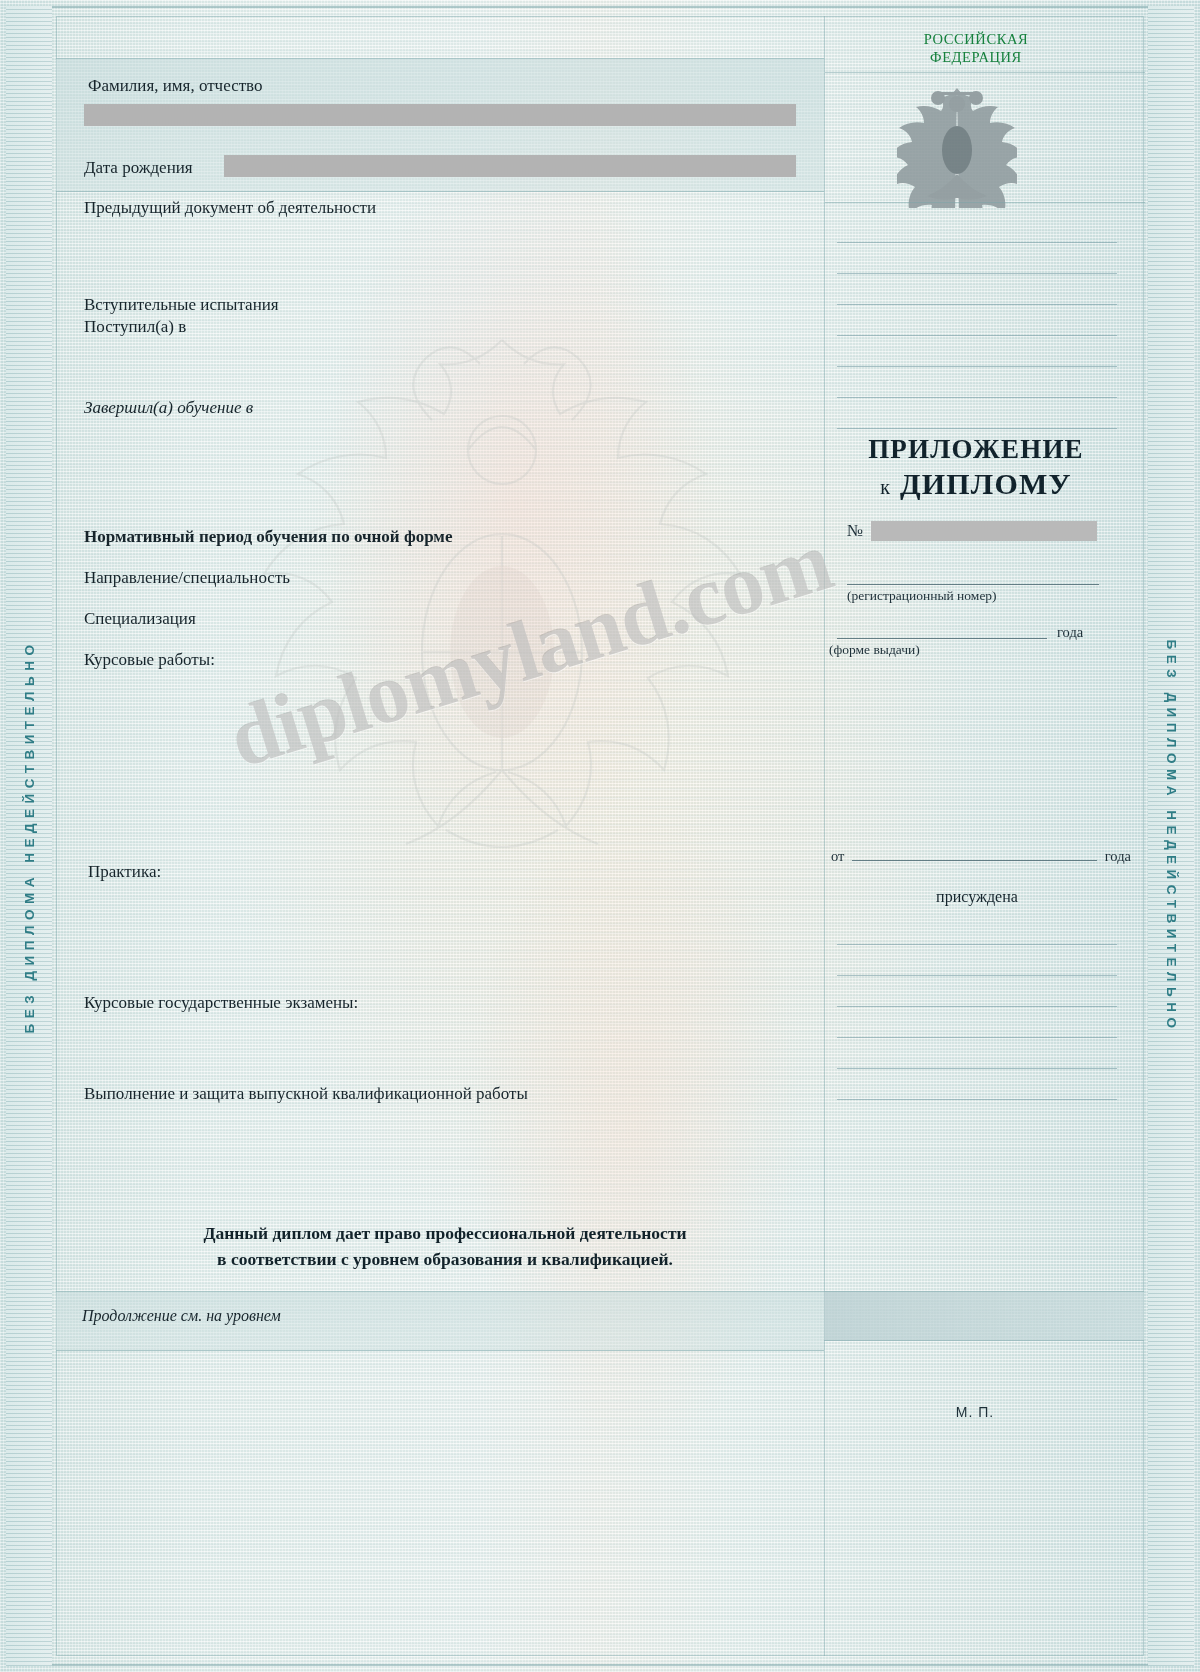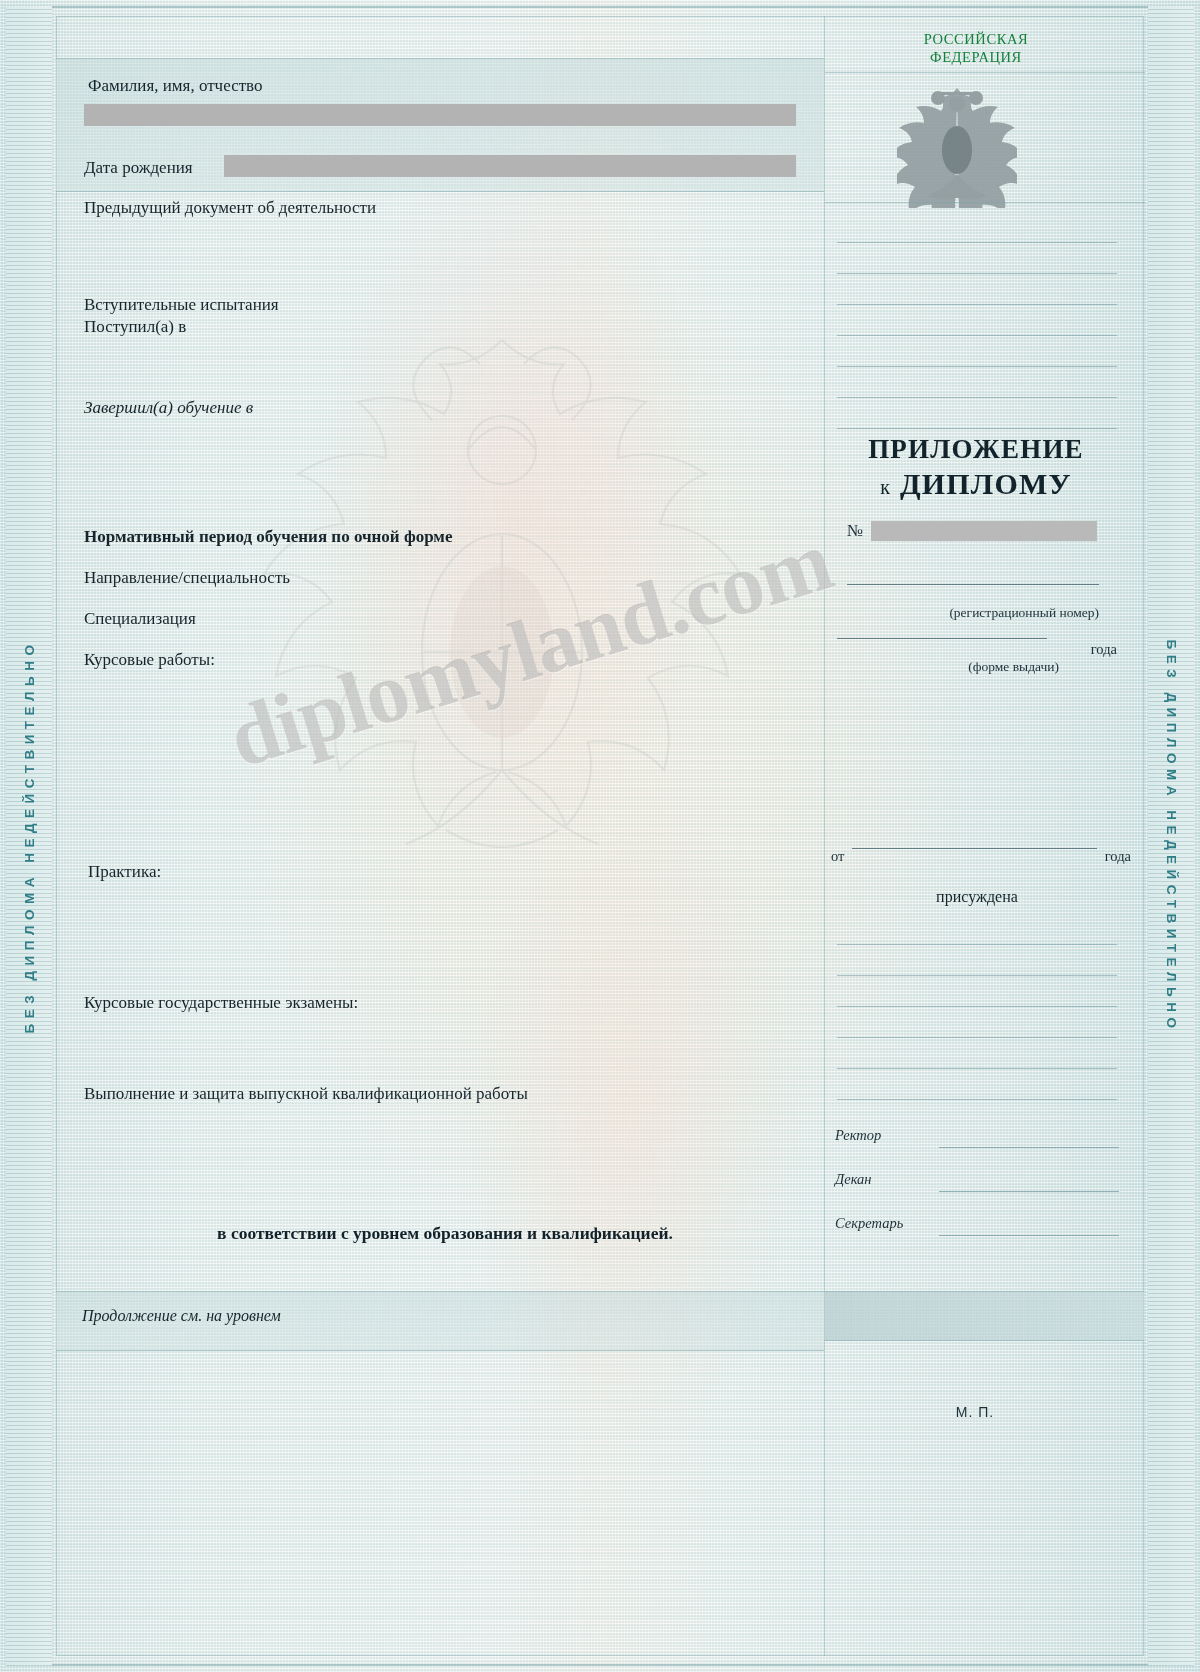--- a/index.html
+++ b/index.html
@@ -193,22 +193,21 @@
     background: #c9c9c9;
     height: 20px;
     flex: 1;
   }
   .redact-dark { background: #b9b9b9; }
 
   .underline-cap {
     position: absolute;
     font-size: 13.5px;
     color: #1d2f38;
-    text-align: right;
-    margin-top: 17px;
+    text-align: left;
   }
 
   .inline-line {
     position: absolute;
     border-bottom: 1px solid rgba(70,100,110,0.8);
   }
 
   .reshenie {
     position: absolute;
     left: 0; right: 16px;
@@ -221,21 +220,21 @@
   }
 
   .ot-row {
     position: absolute;
     left: 6px;
     top: 832px;
     width: 300px;
     font-size: 14.5px;
     color: #1d2f38;
     display: flex;
-    align-items: flex-start;
+    align-items: flex-end;
   }
   .ot-row .dash {
     flex: 1;
     border-bottom: 1px solid rgba(70,100,110,0.8);
     margin: 0 8px 4px 8px;
   }
 
   .prisuzhdena {
     position: absolute;
     left: 0; right: 16px;
@@ -442,20 +441,21 @@
     <div class="fld bodyfld" style="left:28px; top:593px;">Специализация</div>
     <div class="fld bodyfld" style="left:28px; top:634px;">Курсовые работы:</div>
 
     <div class="fld bodyfld" style="left:32px; top:846px;">Практика:</div>
 
     <div class="fld bodyfld" style="left:28px; top:977px;">Курсовые государственные экзамены:</div>
 
     <div class="fld bodyfld" style="left:28px; top:1068px;">Выполнение и защита выпускной квалификационной работы</div>
 
     <div class="rights">
+      <div>Данный диплом дает право профессиональной деятельности</div>
       <div>в соответствии с уровнем образования и квалификацией.</div>
     </div>
 
     <div class="cont-band"></div>
     <div class="cont-text">Продолжение см. на уровнем</div>
   </div>
 
   <div class="right-col">
 
     <div class="rf-title">
@@ -525,34 +525,20 @@
 
     <div class="line-set" style="top:898px;">
       <div class="wline"></div>
       <div class="wline"></div>
       <div class="wline"></div>
       <div class="wline"></div>
       <div class="wline"></div>
       <div class="wline"></div>
     </div>
 
-    <div class="sign-block" style="top:1090px;">
-      <div class="sign-row">
-        <span class="role">Ректор</span>
-        <span class="rule"></span>
-      </div>
-      <div class="sign-row">
-        <span class="role">Декан</span>
-        <span class="rule"></span>
-      </div>
-      <div class="sign-row">
-        <span class="role">Секретарь</span>
-        <span class="rule"></span>
-      </div>
-    </div>
 
     <div class="mp">М. П.</div>
   </div>
 
   <div class="bottom-band"></div>
 
   <div class="wm-url">diplomyland.com</div>
 </div>
 
 </body></html>

